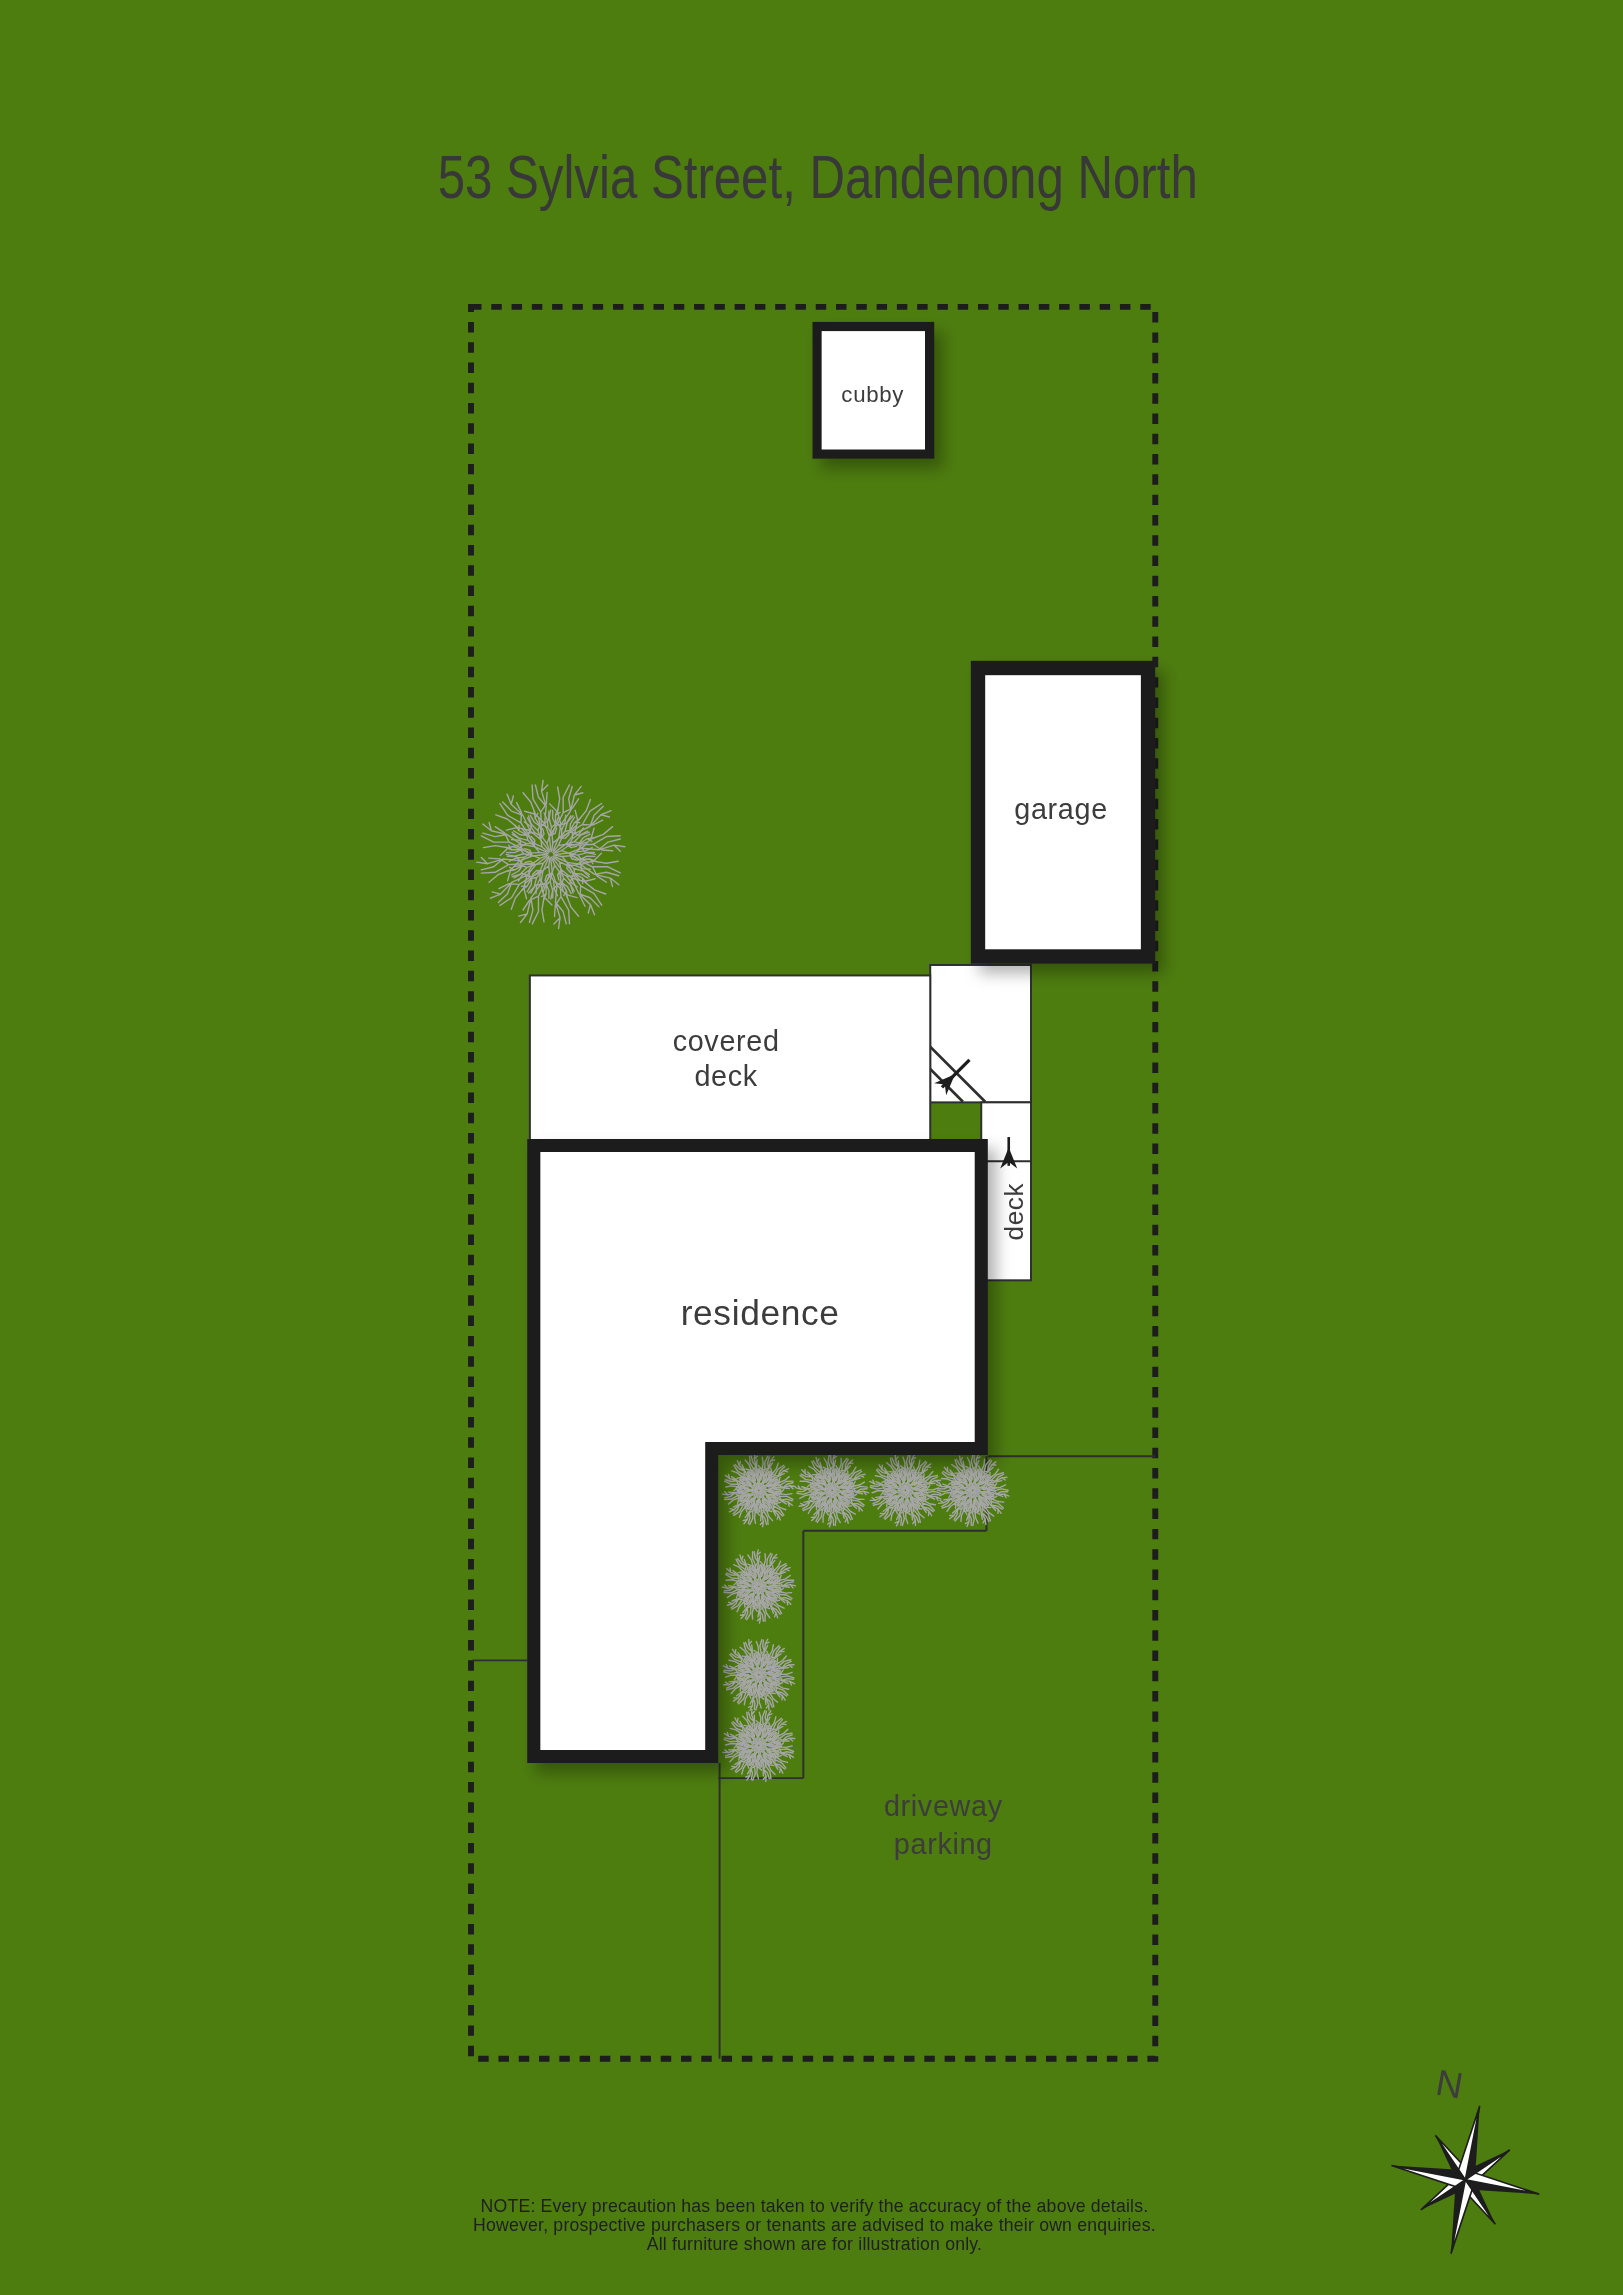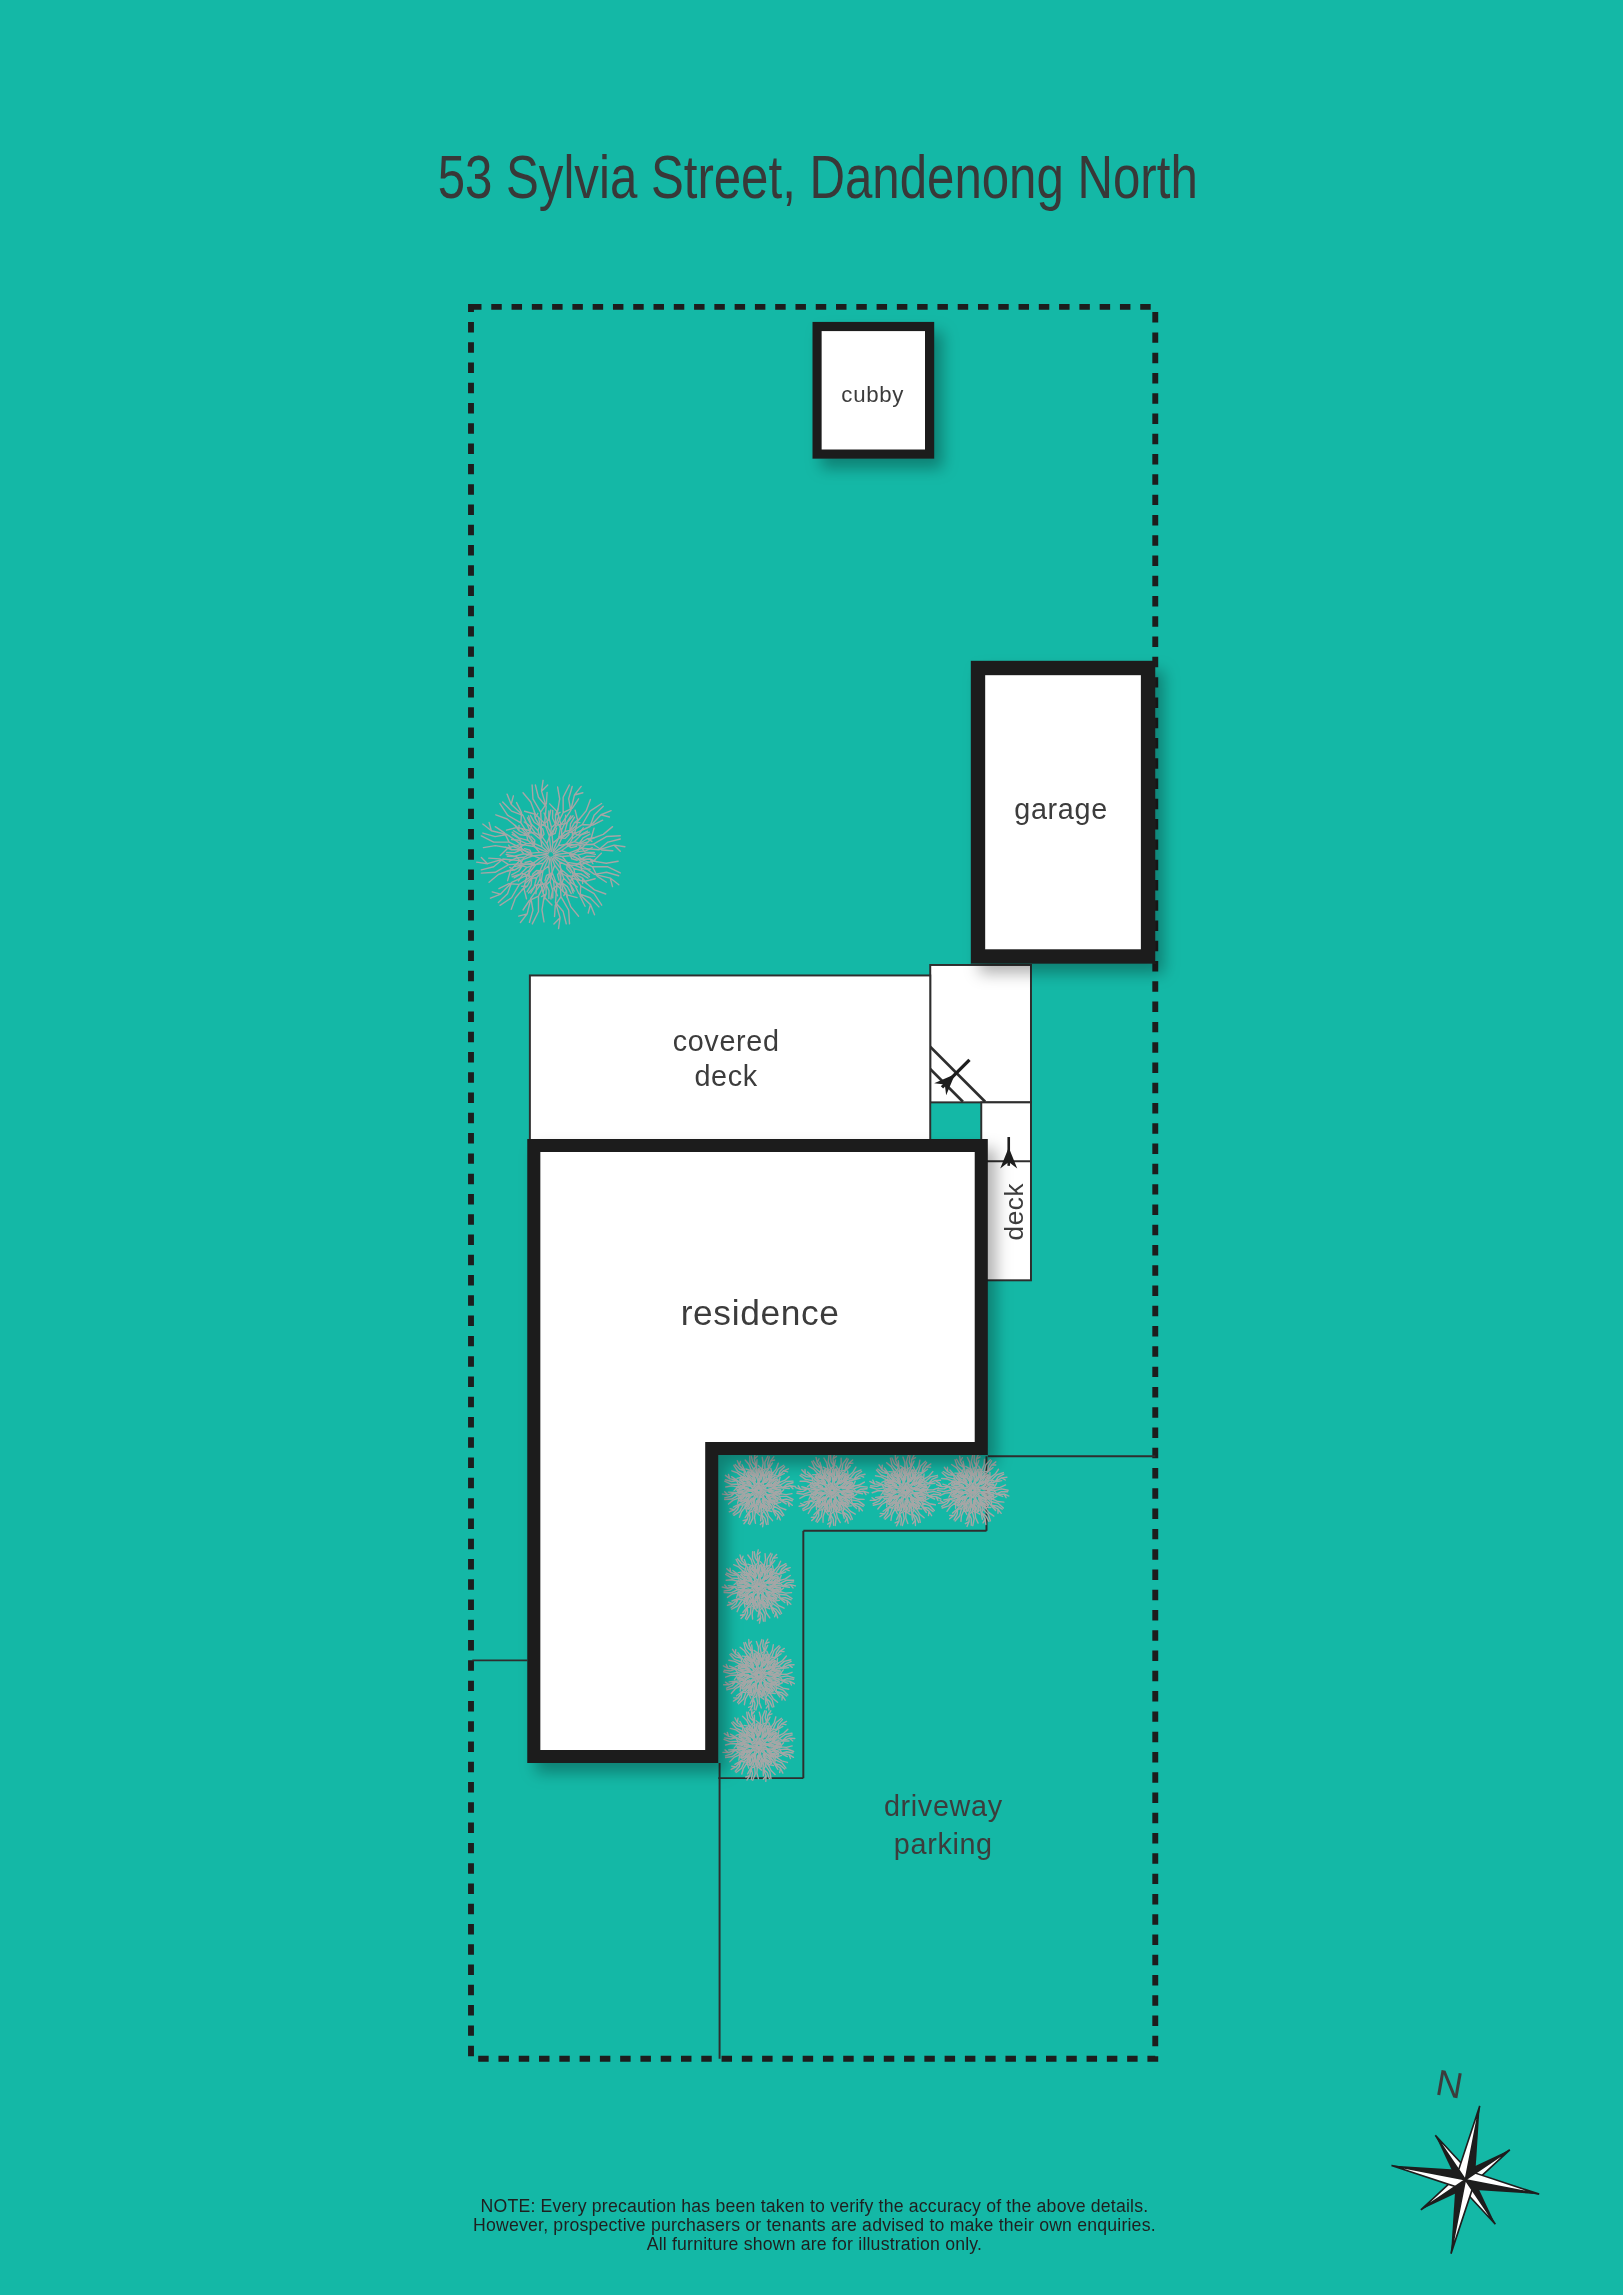--- a/index.html
+++ b/index.html
@@ -1,16 +1,16 @@
 <!DOCTYPE html>
 <html style="font-size:10.5px"><head>
 <meta charset="utf-8">
 <style>
   html,body{margin:0;padding:0;background:#ffffff;}
-  .page{position:relative;width:1623px;height:2295px;background:#14b8a6;overflow:hidden;
+  .page{position:relative;width:1623px;height:2295px;background:#4d7c0f;overflow:hidden;
         font-family:"Liberation Sans","DejaVu Sans",sans-serif;}
   svg text{font-family:"Liberation Sans","DejaVu Sans",sans-serif;}
   .t-light{font-weight:300;letter-spacing:1px;fill:#3c3c3c;}
   .t-title{font-weight:300;fill:#383838;}
   .t-note{font-weight:400;fill:#1f1f1f;letter-spacing:0.3px;}
 </style>
 </head>
 <body>
 
 <div class="page">

